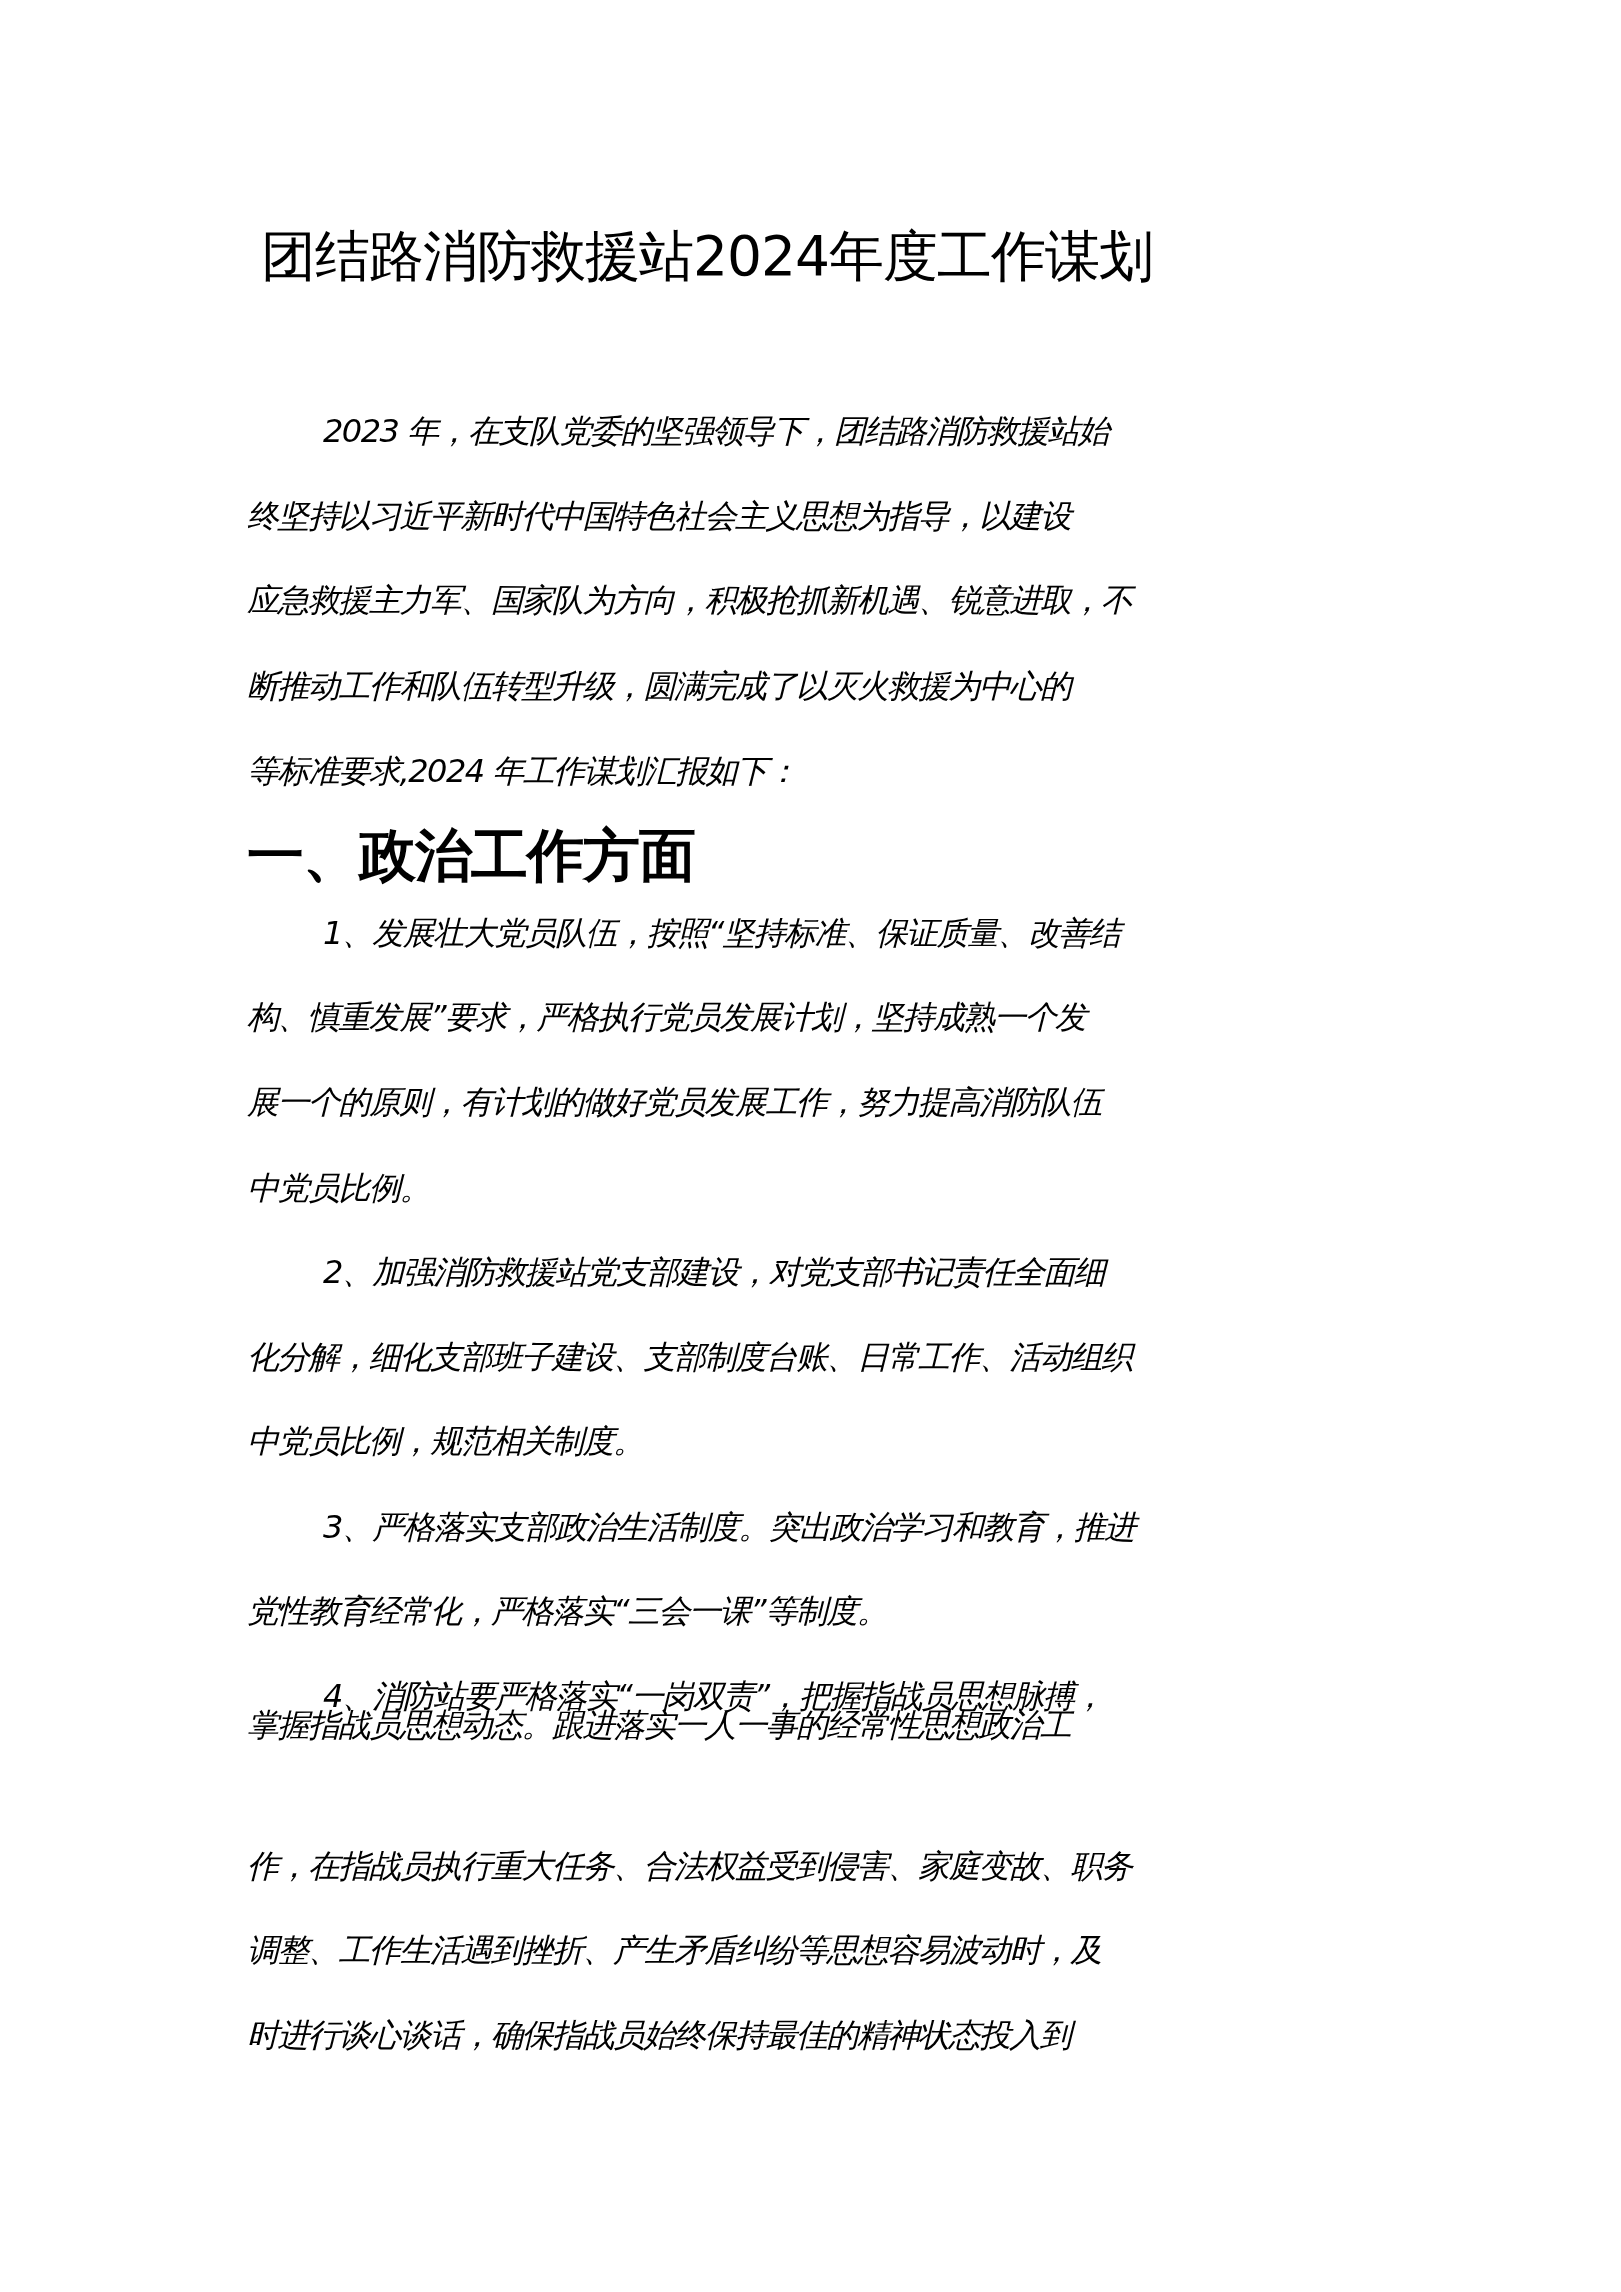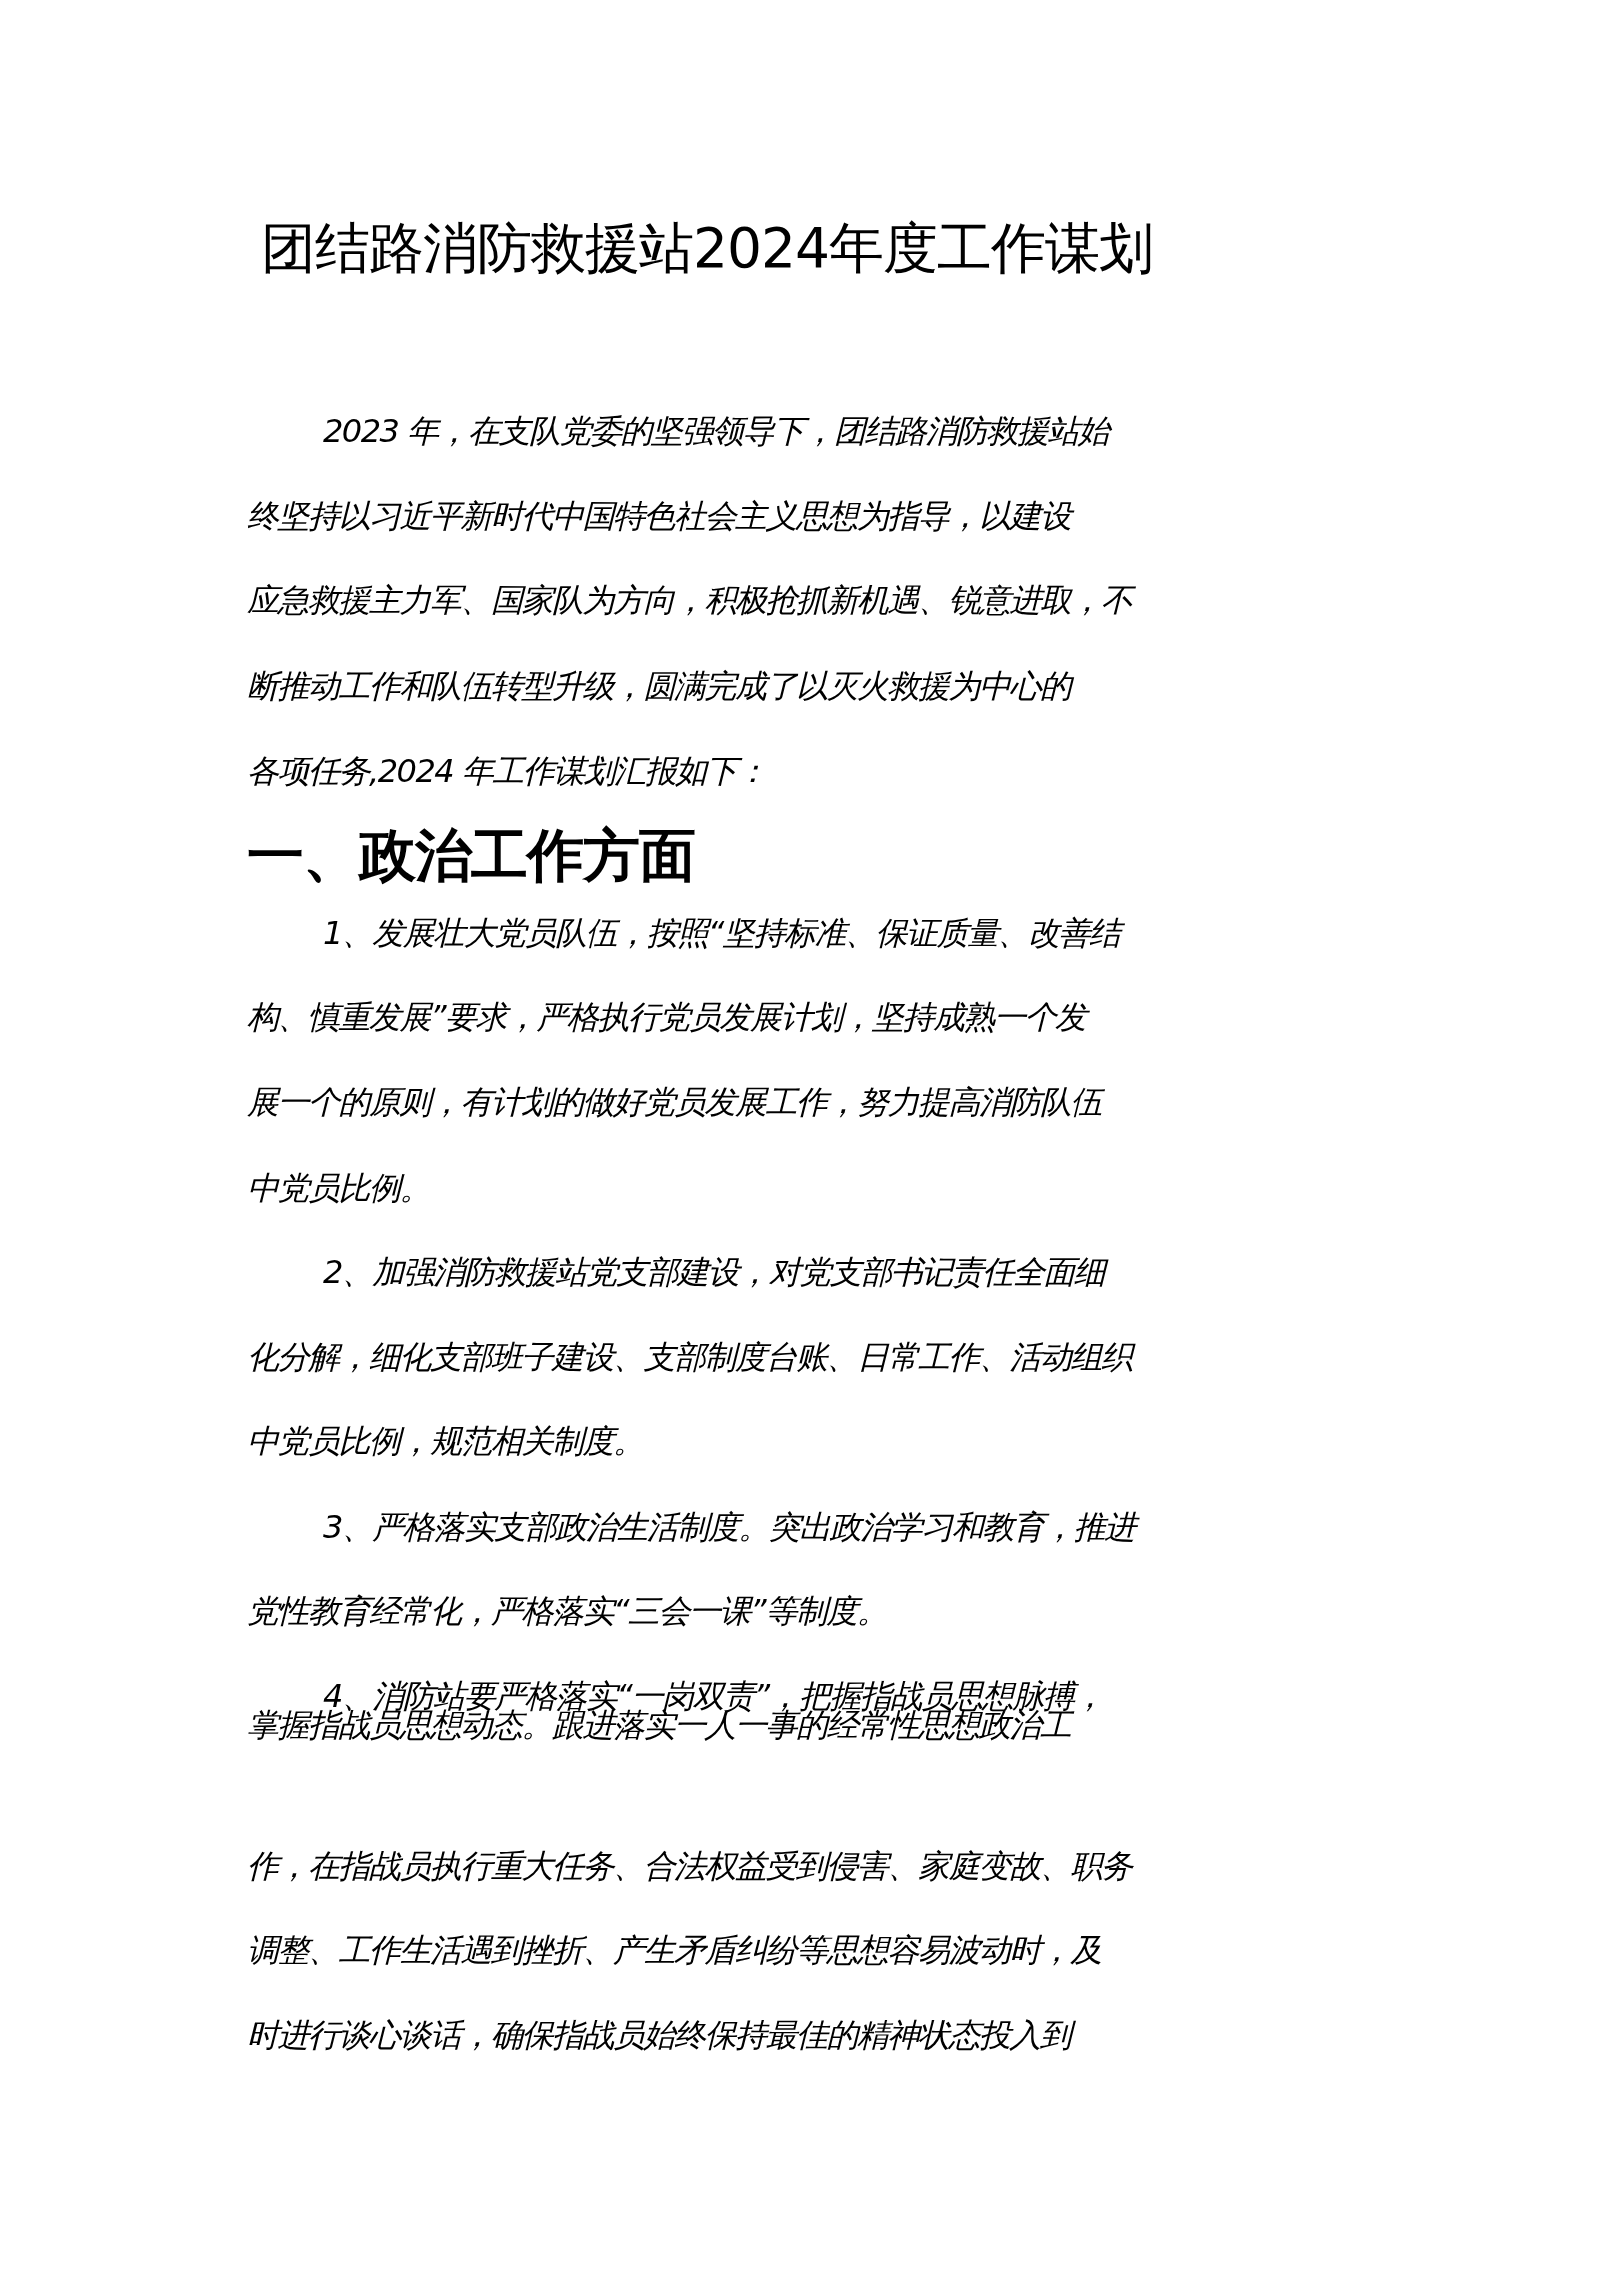--- a/index.html
+++ b/index.html
@@ -1,36 +1,36 @@
 <!DOCTYPE html>
 <html><head>
 <meta charset="utf-8">
 <style>
   html, body { margin:0; padding:0; background:#ffffff; }
   body { width:1621px; height:2293px; position:relative; overflow:hidden;
          font-family:"DejaVu Sans","Liberation Sans",sans-serif; color:#000; }
-  .title { position:absolute; left:0; width:1414px; top:214px; text-align:center;
+  .title { position:absolute; left:0; width:1414px; top:222px; text-align:center;
            font-size:55px; line-height:69px; white-space:nowrap; letter-spacing:-1px; }
   .line { position:absolute; left:247px; width:1137px; font-size:32px; line-height:59px;
           white-space:nowrap; letter-spacing:-1.5px;font-style:italic; }
   .indent { left:323px; width:1061px; }
   .heading { position:absolute; left:247px; font-size:57px; line-height:61px; font-weight:bold;
              white-space:nowrap; letter-spacing:-1px; }
 </style>
 </head>
 <body>
 
 <div>
   <div class="title">团结路消防救援站2024年度工作谋划</div>
 
   <div class="line indent" style="top:402px">2023 年，在支队党委的坚强领导下，团结路消防救援站始</div>
   <div class="line" style="top:487px">终坚持以习近平新时代中国特色社会主义思想为指导，以建设</div>
   <div class="line" style="top:571px">应急救援主力军、国家队为方向，积极抢抓新机遇、锐意进取，不</div>
   <div class="line" style="top:657px">断推动工作和队伍转型升级，圆满完成了以灭火救援为中心的</div>
-  <div class="line" style="top:742px">各项任务,2024 年工作谋划汇报如下：</div>
+  <div class="line" style="top:742px">等标准要求,2024 年工作谋划汇报如下：</div>
 
   <div class="heading" style="top:825px">一、政治工作方面</div>
 
   <div class="line indent" style="top:904px">1、发展壮大党员队伍，按照“坚持标准、保证质量、改善结</div>
   <div class="line" style="top:988px">构、慎重发展”要求，严格执行党员发展计划，坚持成熟一个发</div>
   <div class="line" style="top:1073px">展一个的原则，有计划的做好党员发展工作，努力提高消防队伍</div>
   <div class="line" style="top:1159px">中党员比例。</div>
 
   <div class="line indent" style="top:1243px">2、加强消防救援站党支部建设，对党支部书记责任全面细</div>
   <div class="line" style="top:1328px">化分解，细化支部班子建设、支部制度台账、日常工作、活动组织</div>

